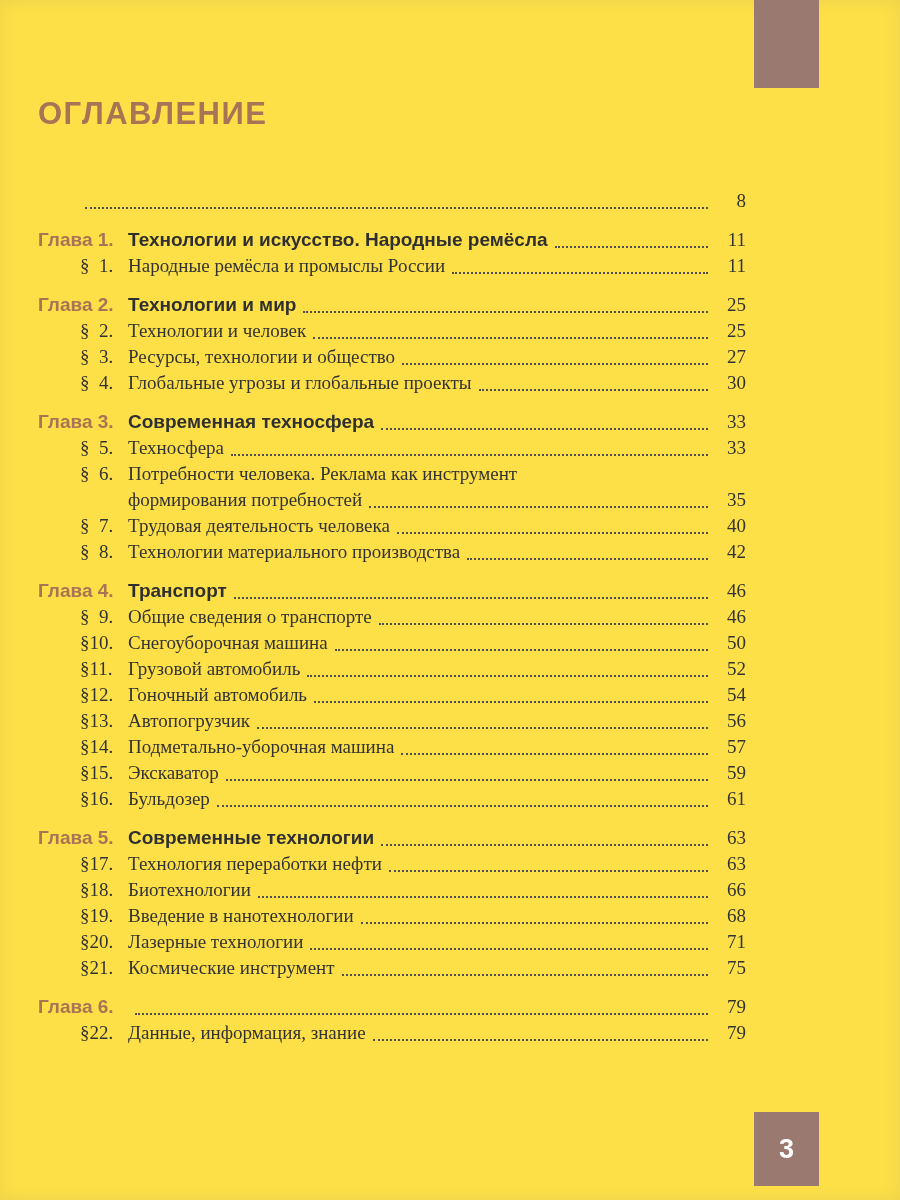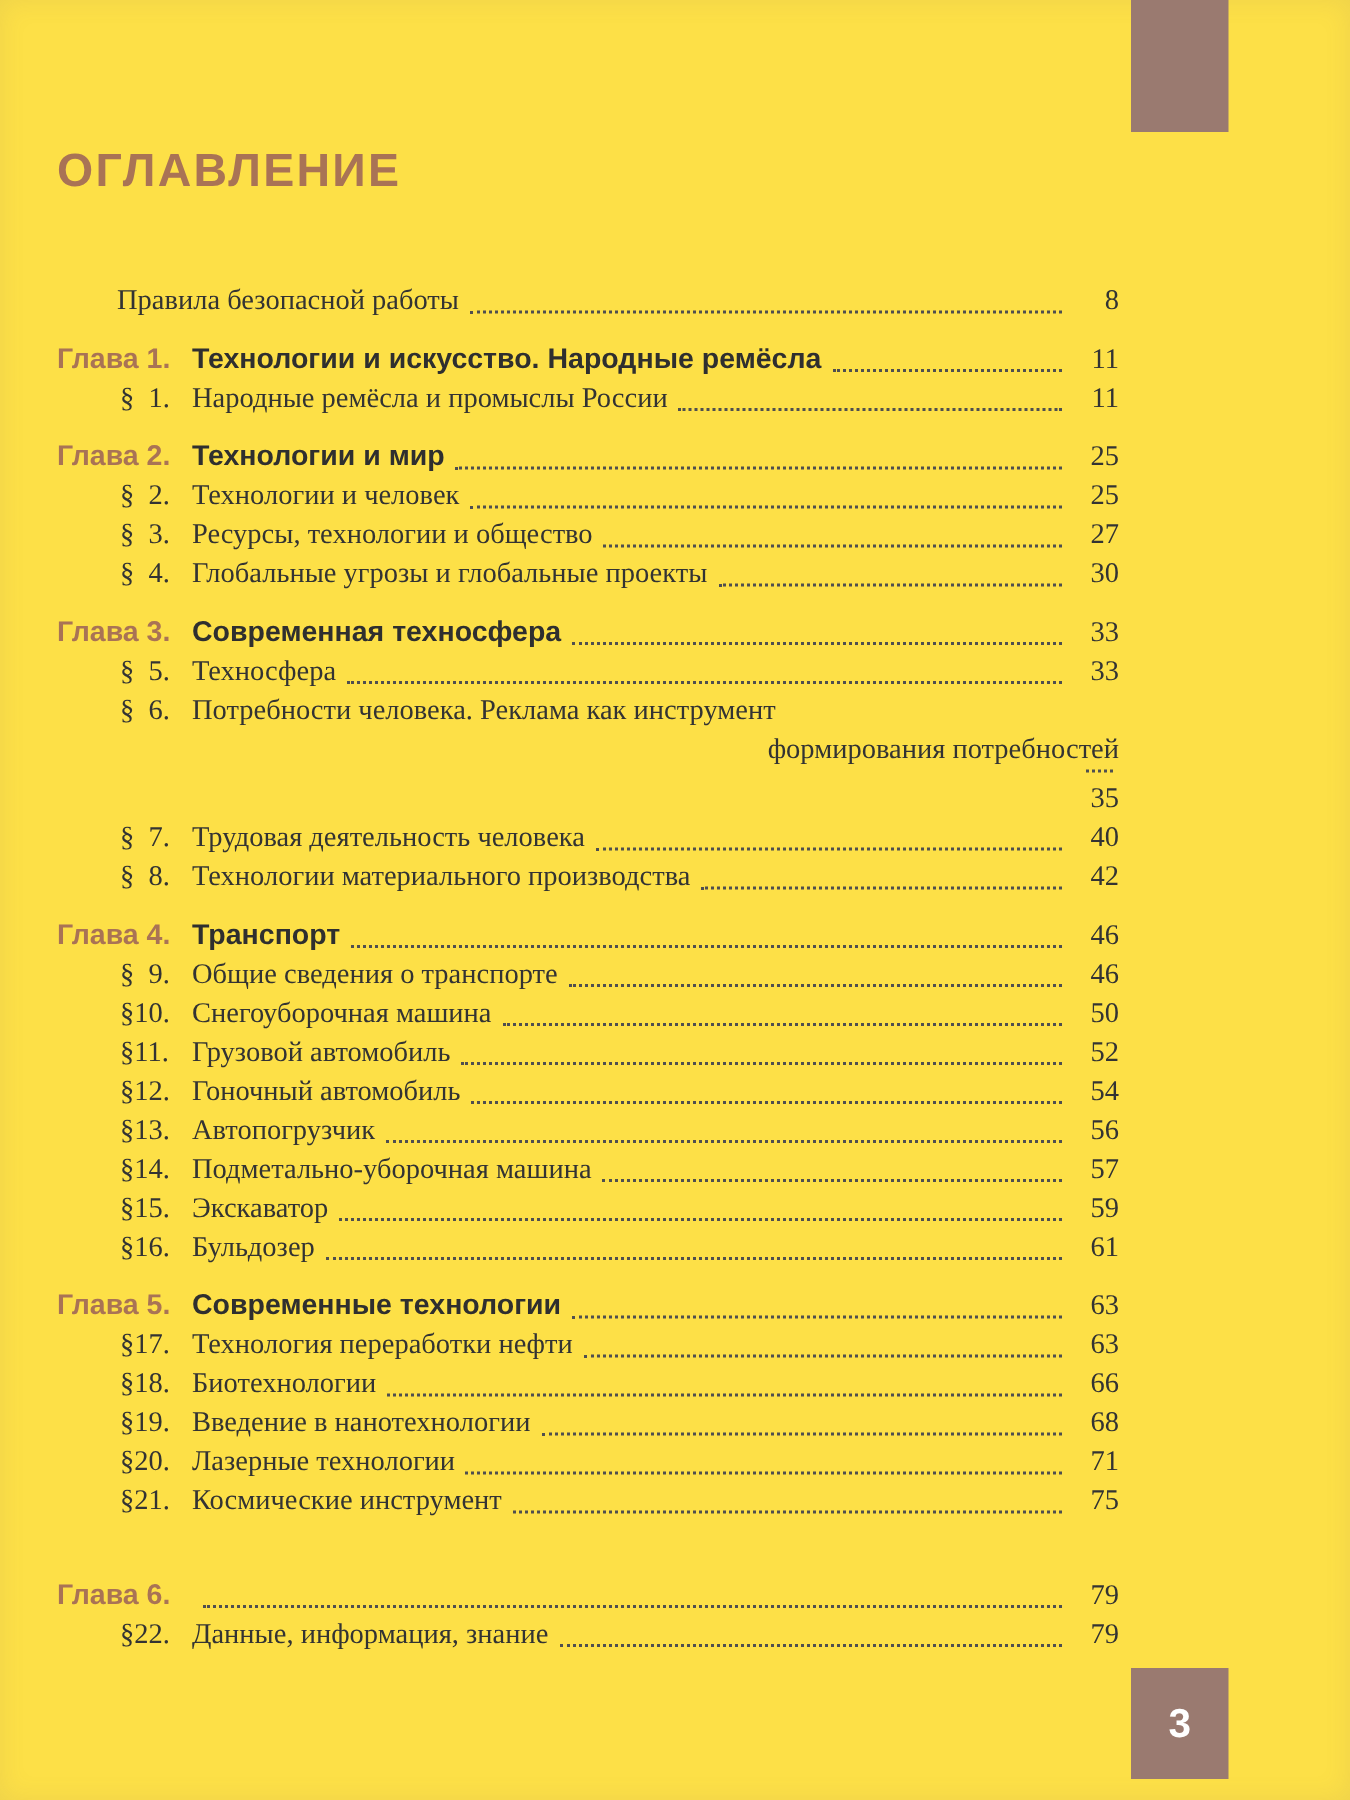--- a/index.html
+++ b/index.html
@@ -87,34 +87,33 @@
     font-weight: bold;
     width: 90px;
   }
   .row.chapter .entry-label {
     font-family: Liberation Sans, sans-serif;
     font-weight: bold;
     color: #2f2f2f;
   }
   .row.para { padding-left: 42px; color: #333333; }
   .row.para .prefix { width: 48px; }
-  .row.para .line.cont { padding-left: 48px; flex-direction: column; }
+  .row.para .line.cont { padding-left: 48px; }
 </style>
 </head>
 <body>
 
 <div class="page">
   <div class="stripe-top" style="background: rgb(154, 122, 112);"></div>
 
   <h1 class="title" style="color: rgb(169, 115, 85);">ОГЛАВЛЕНИЕ</h1>
 
   <div class="toc">
       <div class="row sub">
         <div class="line">
-          <span class="entry-label">Правила безопасной работы</span>
           <span class="dots"></span>
           <span class="page-num">8</span>
         </div>
       </div>
       <div class="row chapter">
         <div class="line">
           <span class="prefix" style="color: rgb(169, 115, 85);">Глава 1.</span>
           <span class="entry-label">Технологии и искусство. Народные ремёсла</span>
           <span class="dots"></span>
           <span class="page-num">11</span>
@@ -318,21 +317,21 @@
       <div class="row para">
         <div class="line">
           <span class="prefix">§21.</span>
           <span class="entry-label">Космические инструмент</span>
           <span class="dots"></span>
           <span class="page-num">75</span>
         </div>
       </div>
       <div class="row chapter">
         <div class="line">
-          <span class="prefix" style="color: rgb(169, 115, 85); margin-top: 24px;">Глава 6.</span>
+          <span class="prefix" style="color: rgb(169, 115, 85);">Глава 6.</span>
           <span class="dots"></span>
           <span class="page-num">79</span>
         </div>
       </div>
       <div class="row para">
         <div class="line">
           <span class="prefix">§22.</span>
           <span class="entry-label">Данные, информация, знание</span>
           <span class="dots"></span>
           <span class="page-num">79</span>

